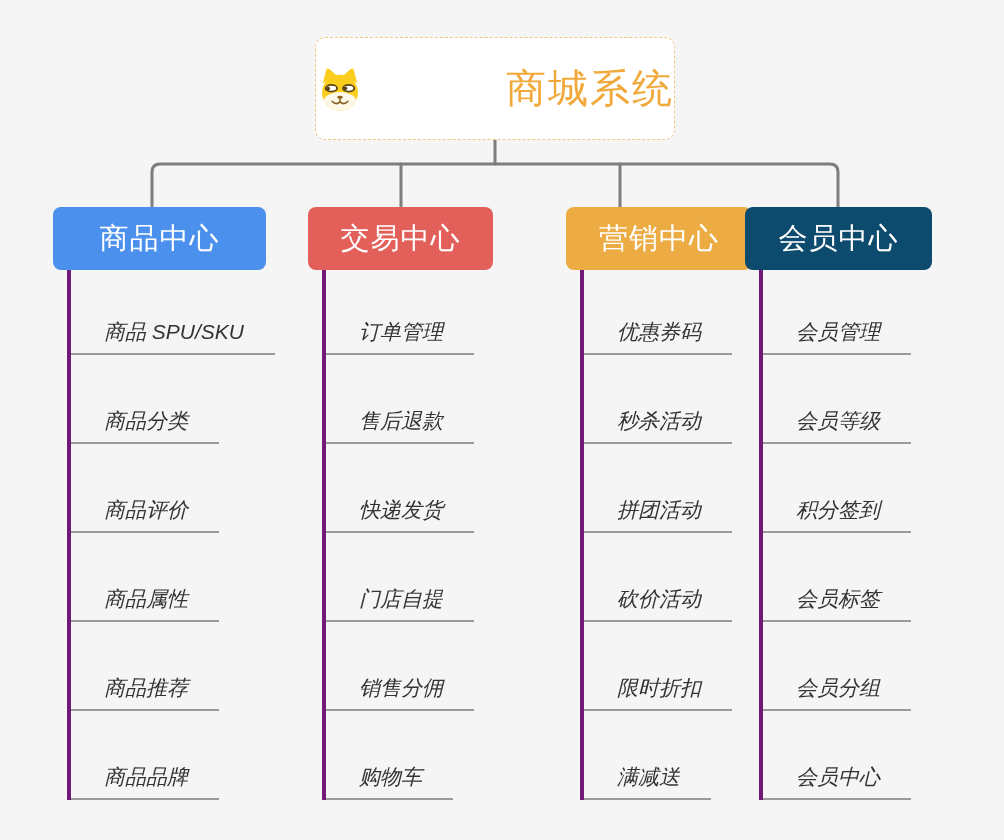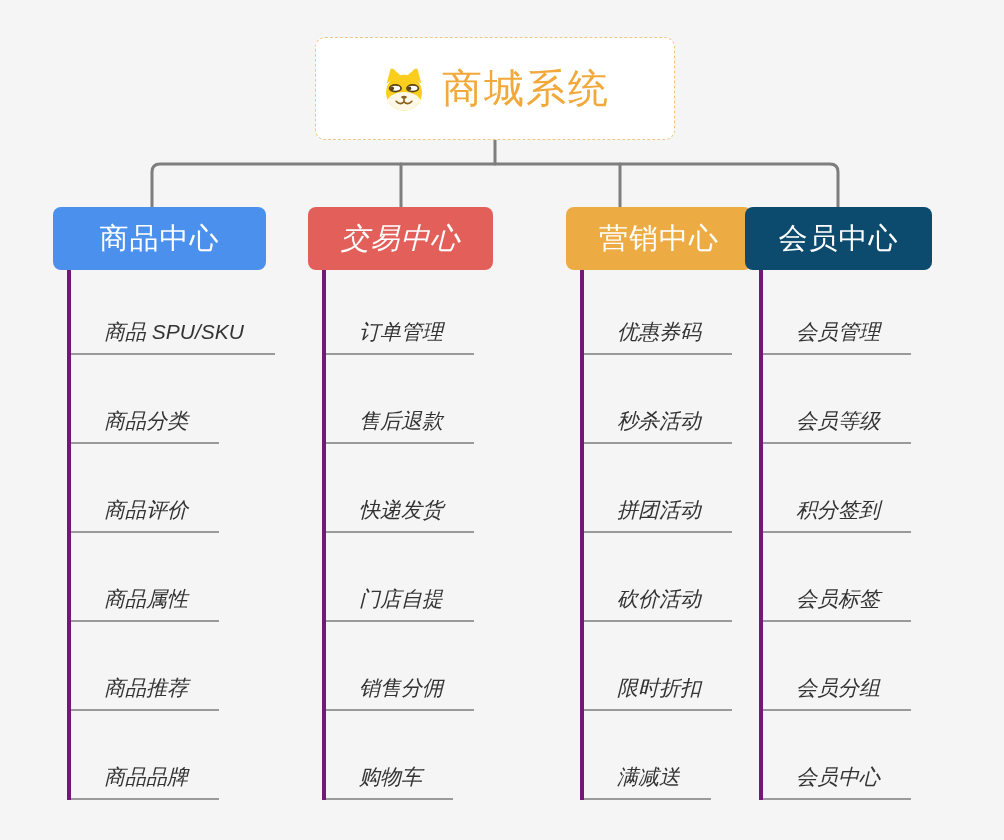--- a/index.html
+++ b/index.html
@@ -17,21 +17,21 @@
   .connector-layer{
     position:absolute;left:0;top:0;width:1004px;height:840px;
     pointer-events:none;
   }
   
   .root-node{
     position:absolute;left:315px;top:37px;width:360px;height:103px;
     background:#ffffff;
     border:1px dashed #f3c583;
     border-radius:10px;
-    display:flex;align-items:center;justify-content:center;gap:14px;
+    display:flex;align-items:center;justify-content:space-between;gap:14px;
     box-sizing:border-box;
   }
   .root-title{
     font-size:40px;
     letter-spacing:2px;
     color:#f2a93c;
     white-space:nowrap;
   }
   .root-icon{width:48px;height:46px;flex:0 0 auto;}
   
@@ -122,21 +122,21 @@
       <div class="item">
           <span class="item-label">商品推荐</span>
         </div>
       <div class="item">
           <span class="item-label">商品品牌</span>
         </div>
     </div>
   </div>
 
   <div class="branch col2">
-    <div class="branch-head" style="background: rgb(227, 96, 90); font-style: italic;">交易中心</div>
+    <div class="branch-head" style="background: rgb(227, 96, 90);">交易中心</div>
     <div class="items">
       <div class="item">
           <span class="item-label">订单管理</span>
         </div>
       <div class="item">
           <span class="item-label">售后退款</span>
         </div>
       <div class="item">
           <span class="item-label">快递发货</span>
         </div>

